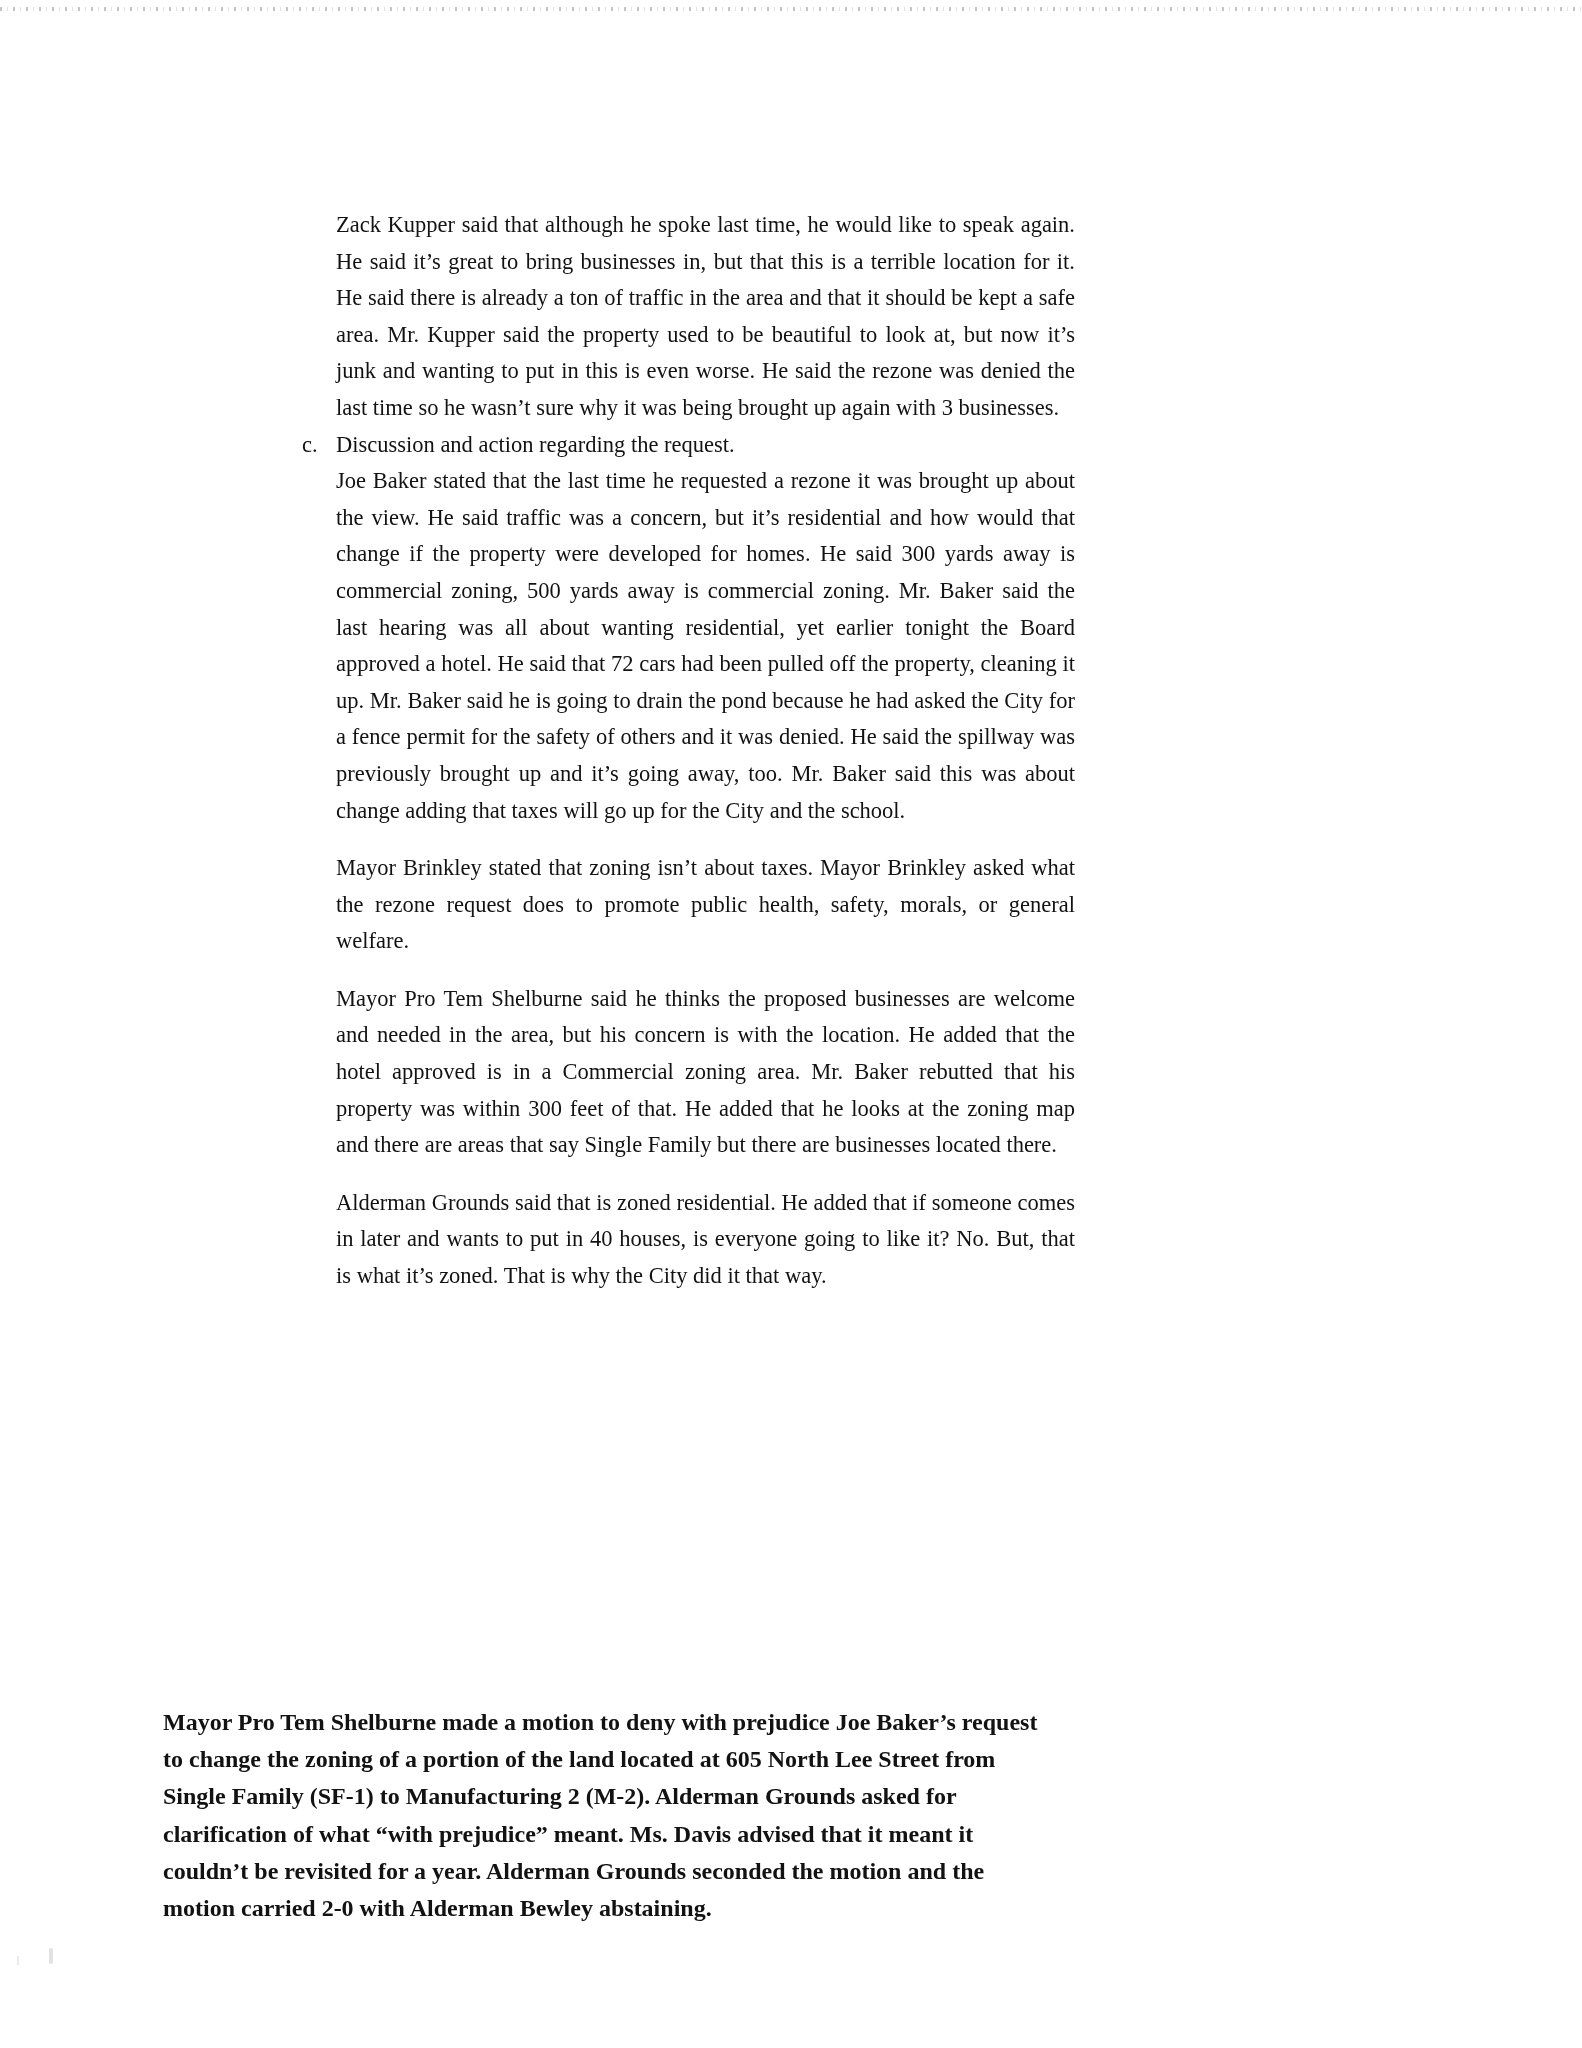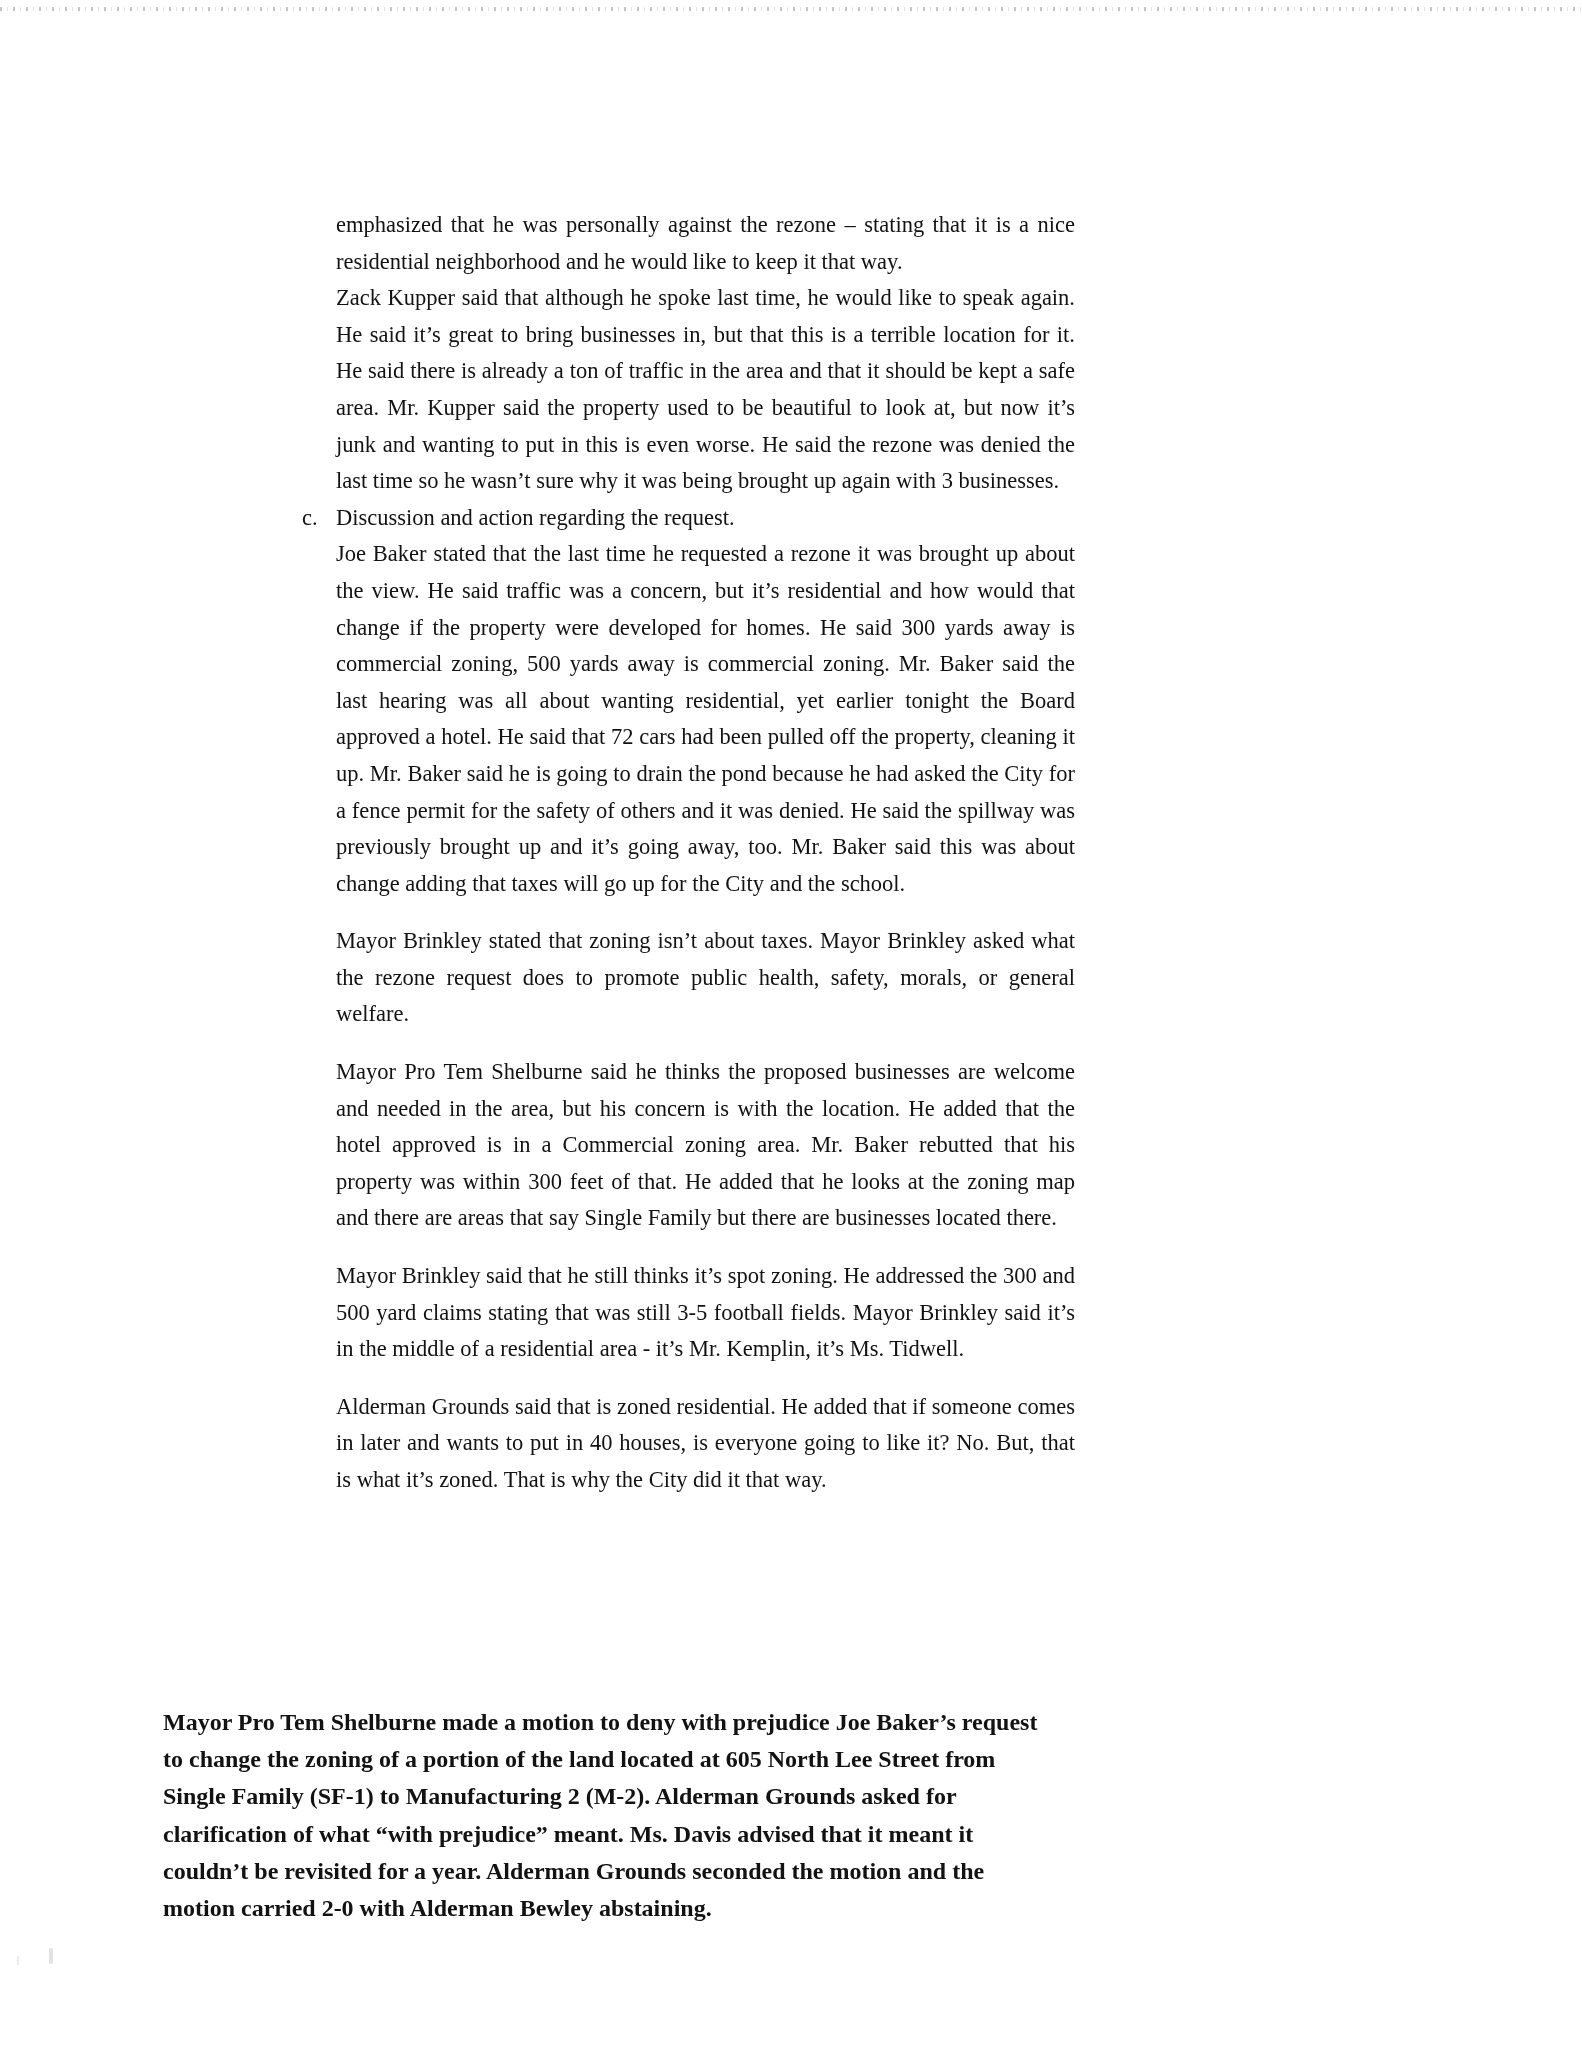--- a/index.html
+++ b/index.html
@@ -96,37 +96,35 @@
 <body>
 
 <div id="page">
 
   <div id="scan-noise-top"></div>
   <div id="scan-speck-left"></div>
   <div id="scan-speck-left2"></div>
 
   <div id="text-block">
 
-    <p>emphasized that he was personally against the rezone – stating that it is a nice residential neighborhood and he would like to keep it that way.</p>
 
     <p>Zack Kupper said that although he spoke last time, he would like to speak again. He said it’s great to bring businesses in, but that this is a terrible location for it. He said there is already a ton of traffic in the area and that it should be kept a safe area. Mr. Kupper said the property used to be beautiful to look at, but now it’s junk and wanting to put in this is even worse. He said the rezone was denied the last time so he wasn’t sure why it was being brought up again with 3 businesses.</p>
 
 
     <div class="item-row">
       <span class="item-marker">c.</span>
       <p>Discussion and action regarding the request.</p>
     </div>
 
     <p>Joe Baker stated that the last time he requested a rezone it was brought up about the view. He said traffic was a concern, but it’s residential and how would that change if the property were developed for homes. He said 300 yards away is commercial zoning, 500 yards away is commercial zoning. Mr. Baker said the last hearing was all about wanting residential, yet earlier tonight the Board approved a hotel. He said that 72 cars had been pulled off the property, cleaning it up. Mr. Baker said he is going to drain the pond because he had asked the City for a fence permit for the safety of others and it was denied. He said the spillway was previously brought up and it’s going away, too. Mr. Baker said this was about change adding that taxes will go up for the City and the school.</p>
 
     <p class="spaced">Mayor Brinkley stated that zoning isn’t about taxes. Mayor Brinkley asked what the rezone request does to promote public health, safety, morals, or general welfare.</p>
 
     <p class="spaced">Mayor Pro Tem Shelburne said he thinks the proposed businesses are welcome and needed in the area, but his concern is with the location. He added that the hotel approved is in a Commercial zoning area. Mr. Baker rebutted that his property was within 300 feet of that. He added that he looks at the zoning map and there are areas that say Single Family but there are businesses located there.</p>
 
-    <p class="spaced">Mayor Brinkley said that he still thinks it’s spot zoning. He addressed the 300 and 500 yard claims stating that was still 3-5 football fields. Mayor Brinkley said it’s in the middle of a residential area - it’s Mr. Kemplin, it’s Ms. Tidwell.</p>
 
     <p class="spaced">Alderman Grounds said that is zoned residential. He added that if someone comes in later and wants to put in 40 houses, is everyone going to like it? No. But, that is what it’s zoned. That is why the City did it that way.</p>
 
 
   </div>
 
   <div id="motion-block">
     <p>Mayor Pro Tem Shelburne made a motion to deny with prejudice Joe Baker’s request to change the zoning of a portion of the land located at 605 North Lee Street from Single Family (SF-1) to Manufacturing 2 (M-2). Alderman Grounds asked for clarification of what “with prejudice” meant.  Ms. Davis advised that it meant it couldn’t be revisited for a year. Alderman Grounds seconded the motion and the motion carried 2-0 with Alderman Bewley abstaining.</p>
   </div>
 

